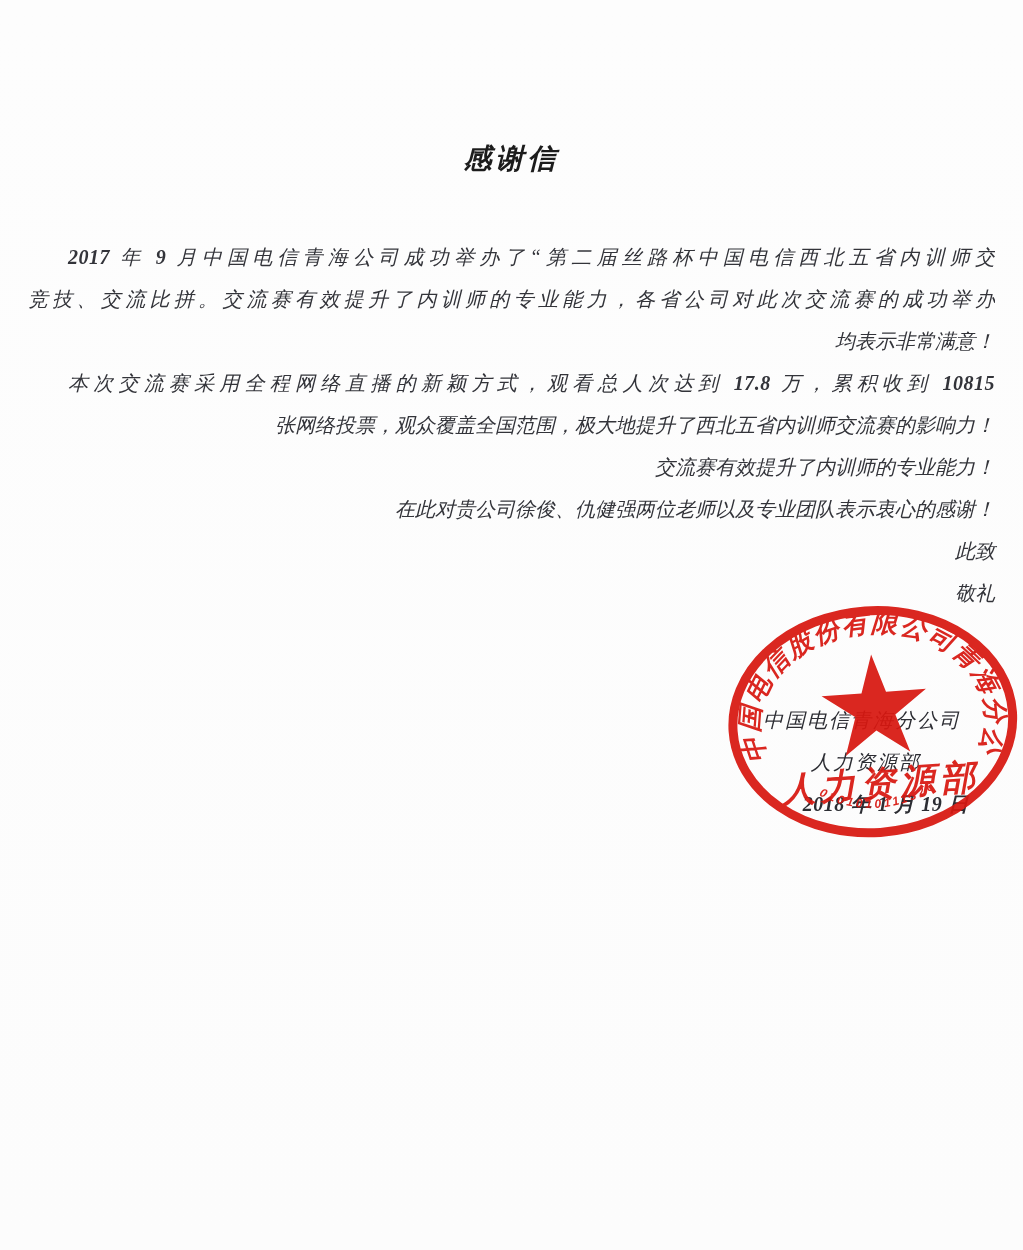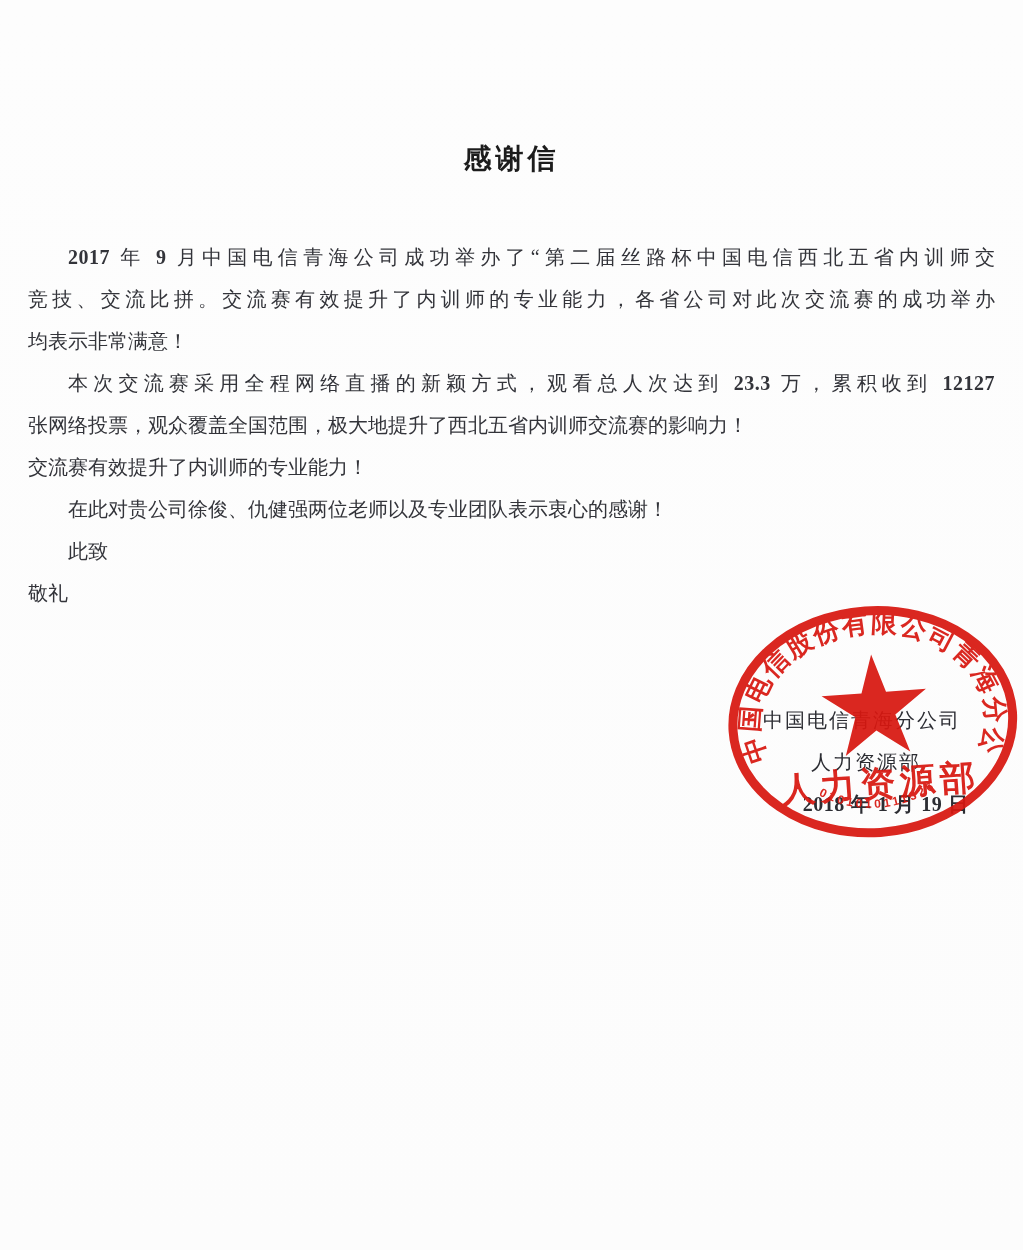--- a/index.html
+++ b/index.html
@@ -1,35 +1,35 @@
 <!DOCTYPE html>
 <html><head>
 <meta charset="utf-8">
 <style>
   html,body{margin:0;padding:0;}
   body{
     width:1023px;height:1250px;position:relative;background:#ffffff;
     font-family:"Liberation Serif","DejaVu Serif",serif;
     color:#33343a;overflow:hidden;
   }
-  .page{position:absolute;inset:0;background:linear-gradient(180deg,#fdfdfd 0%,#fcfcfc 100%);}
+  .page{position:absolute;inset:0;background:linear-gradient(180deg,#fdfdfd 0%,#fcfcfc 100%);font-style:italic;}
 
   .title{
     position:absolute;top:138px;left:0;width:1023px;height:42px;line-height:42px;
     text-align:center;font-size:28px;font-weight:bold;color:#1c1c1c;
     font-family:"Liberation Sans","DejaVu Sans",sans-serif;letter-spacing:4px;
   }
   .salutation{
     position:absolute;top:186px;left:28px;width:967px;height:42px;line-height:42px;
     font-size:20px;
   }
   .bodyblock{
     position:absolute;top:236px;left:28px;width:967px;font-size:20px;
   }
-  .line{height:42px;line-height:42px;white-space:nowrap;}
+  .line{height:42px;line-height:42px;white-space:nowrap;text-align:right;}
   .jl{text-align:justify;text-align-last:justify;white-space:normal;overflow:hidden;}
   .ind{text-indent:2em;}
   .num{font-family:"Liberation Serif","DejaVu Serif",serif;font-weight:bold;letter-spacing:0.5px;}
 
   
   .sig-line{position:absolute;font-size:20px;color:#2c2d33;white-space:nowrap;transform:translateX(-50%);}
   .sig-company{top:707px;left:862px;letter-spacing:2px;}
   .sig-dept{top:749px;left:866px;letter-spacing:2px;}
   .sig-date{top:791px;left:886px;letter-spacing:1px;font-weight:bold;}
 
@@ -49,21 +49,21 @@
 <div class="page">
 
   <div class="title">感谢信</div>
 
 
   <div class="bodyblock">
     <div class="line jl ind rich"><span class="num">2017</span> 年 <span class="num">9</span> 月中国电信青海公司成功举办了“第二届丝路杯中国电信西北五省内训师交</div>
     <div class="line jl rich">竞技、交流比拼。交流赛有效提升了内训师的专业能力，各省公司对此次交流赛的成功举办</div>
     <div class="line rich">均表示非常满意！</div>
 
-    <div class="line jl ind rich">本次交流赛采用全程网络直播的新颖方式，观看总人次达到 <span class="num">23.3</span> 万，累积收到 <span class="num">12127</span></div>
+    <div class="line jl ind rich">本次交流赛采用全程网络直播的新颖方式，观看总人次达到 <span class="num">17.8</span> 万，累积收到 <span class="num">10815</span></div>
     <div class="line rich">张网络投票，观众覆盖全国范围，极大地提升了西北五省内训师交流赛的影响力！</div>
 
     <div class="line rich">交流赛有效提升了内训师的专业能力！</div>
 
     <div class="line ind rich">在此对贵公司徐俊、仇健强两位老师以及专业团队表示衷心的感谢！</div>
 
     <div class="line ind">此致</div>
     <div class="line">敬礼</div>
   </div>
 

